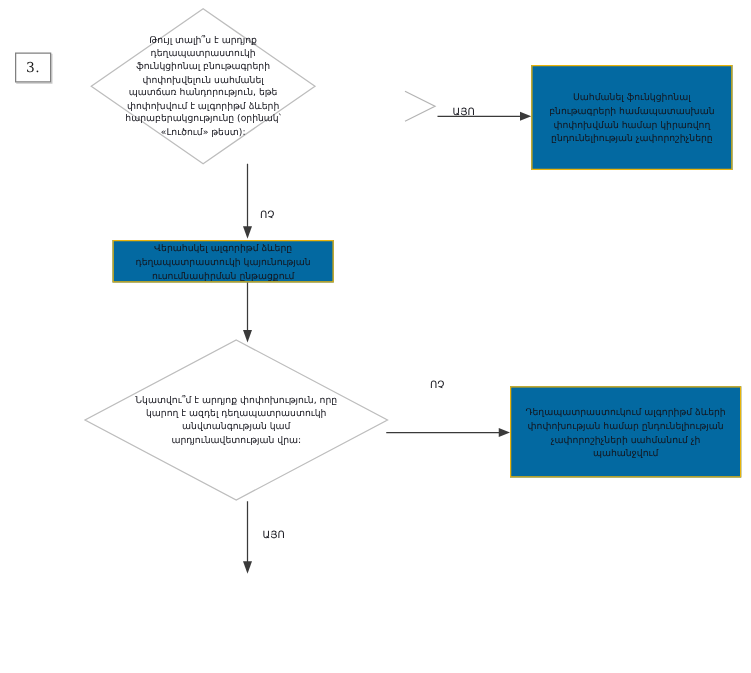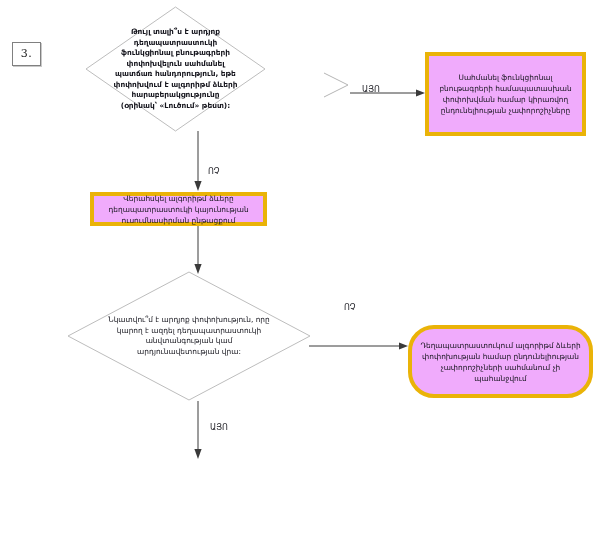--- a/index.html
+++ b/index.html
@@ -40,41 +40,41 @@
     transform: translateY(-52%);
     text-align: center;
     font-family: "DejaVu Serif", "Liberation Serif", serif;
     font-size: 11px;
     color: #1a1a1a;
     letter-spacing: .5px;
   }
 
   
   .proc {
-    border: 4px solid #eab308;
-    background: #f0abfc;
+    border: 1px solid #eab308;
+    background: #0369a1;
     display: flex;
     align-items: center;
     justify-content: center;
   }
   .proc .proc-text {
     display: block;
     width: 100%;
     padding: 0 8px;
     box-sizing: border-box;
     text-align: center;
     font-size: 7.4px;
     line-height: 11px;
     color: #14141c;
     font-family: "DejaVu Sans", "Liberation Sans", sans-serif;
   }
 
   .proc-top-right   { left: 425px; top: 52px;  width: 161px; height: 84px; }
   .proc-verify      { left: 90px;  top: 192px; width: 177px; height: 34px; }
-  .proc-mid-right   { left: 408px; top: 325px; width: 185px; height: 73px; border-radius: 26px; }
+  .proc-mid-right   { left: 408px; top: 309px; width: 185px; height: 73px; }
   .proc-bottom      { left: 85px;  top: 459px; width: 231px; height: 57px; }
 
   
   .decision {
     
   }
   .decision svg {
     position: absolute;
     left: 0;
     top: 0;
@@ -85,21 +85,21 @@
     left: 50%;
     top: 50%;
     transform: translate(-50%, -50%);
     width: 70%;
     text-align: center;
     font-size: 7.4px;
     line-height: 10.5px;
     color: #14141c;
     font-family: "DejaVu Sans", "Liberation Sans", sans-serif;
   }
-  .dec-top { left: 85px; top: 6px;   width: 181px; height: 126px; font-weight: bold; }
+  .dec-top { left: 72px; top: 6px;   width: 181px; height: 126px; }
   .dec-mid { left: 67px; top: 271px; width: 244px; height: 130px; }
 
   
   .chevron-mark { left: 322px; top: 72px; width: 30px; height: 26px; }
 
   
   .conn { position: absolute; }
   .conn svg { display: block; overflow: visible; }
 
   

